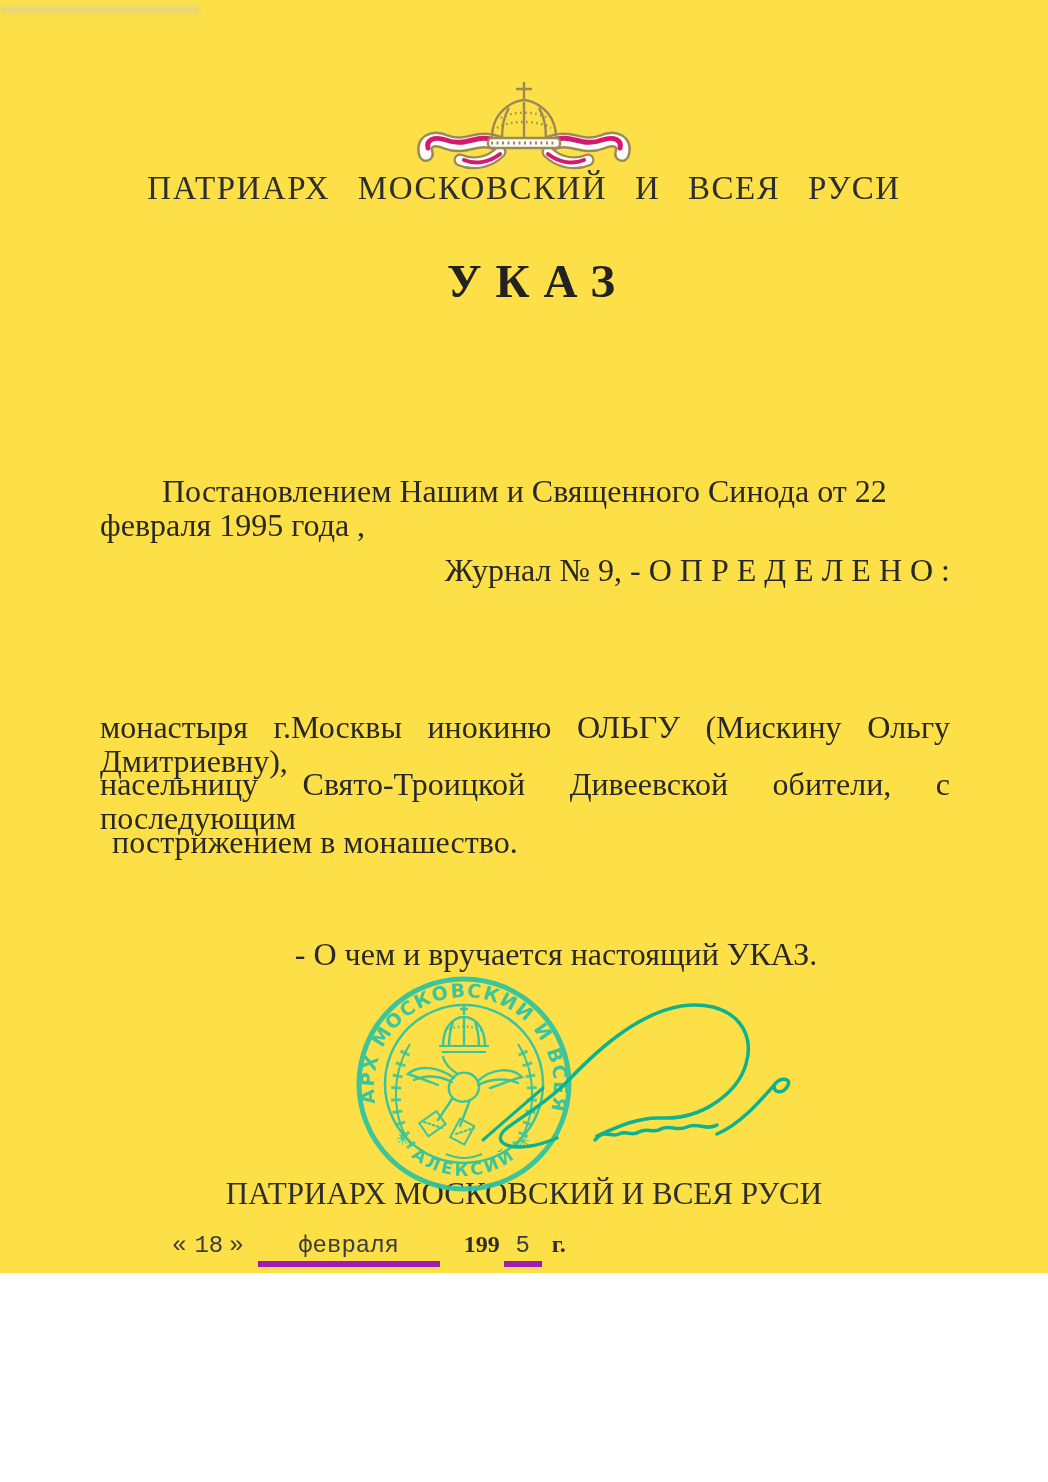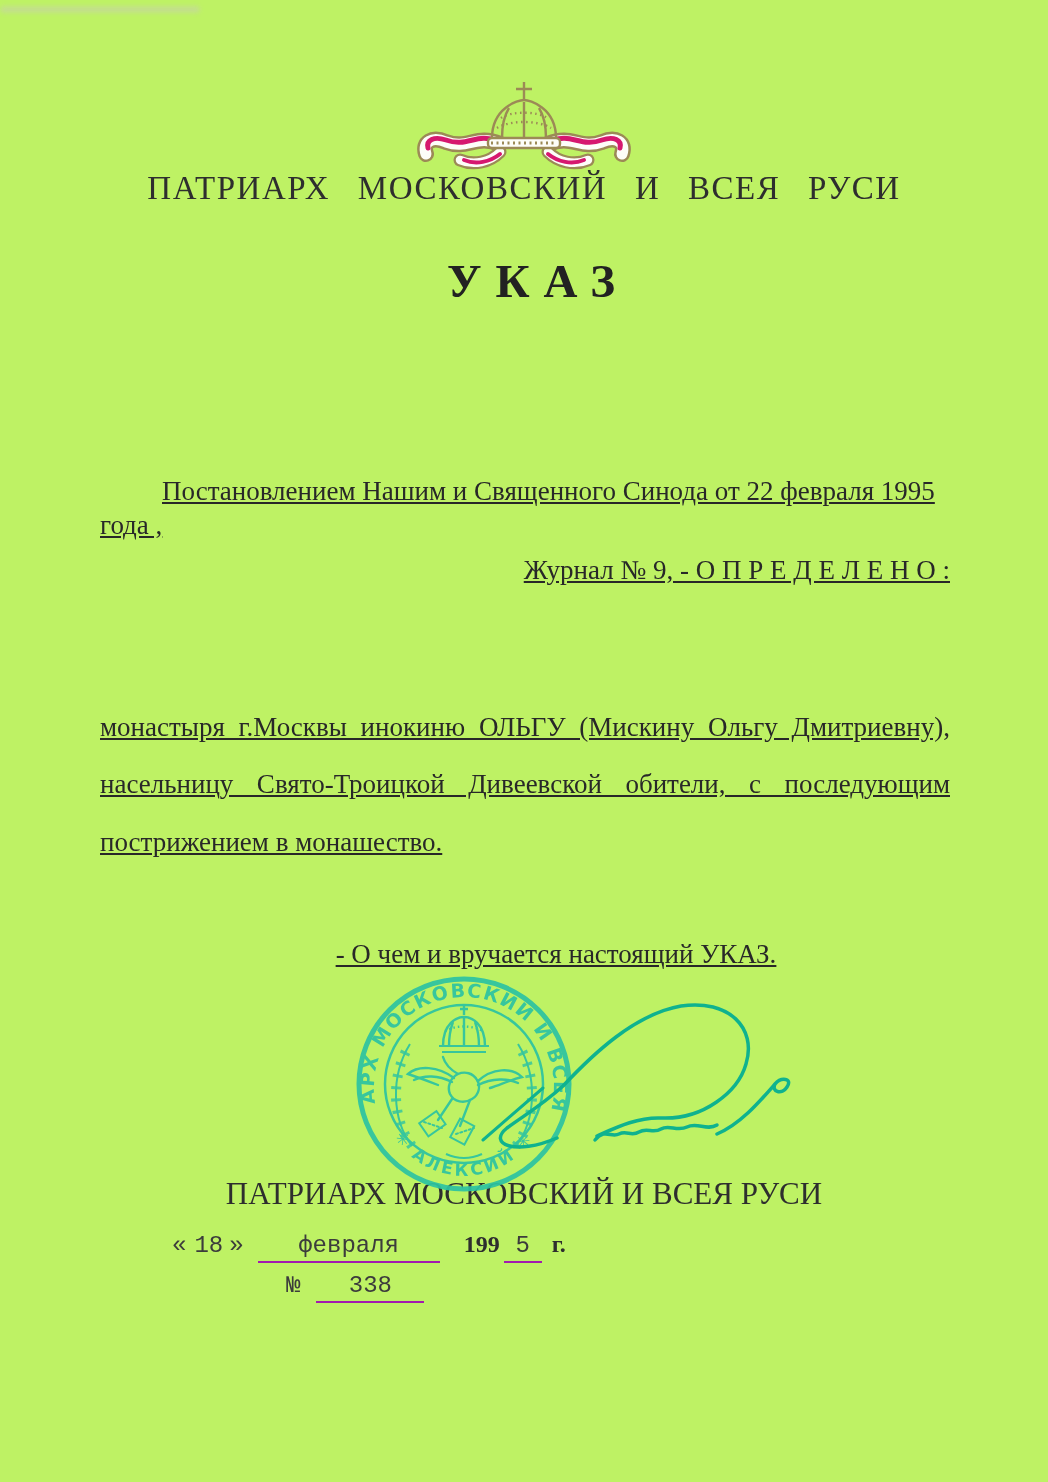--- a/index.html
+++ b/index.html
@@ -1,18 +1,18 @@
 <!DOCTYPE html>
 <html><head>
 <meta charset="utf-8">
 <style>
   html, body { margin:0; padding:0; background:#ffffff; }
   .page {
-    position:relative; width:1048px; height:1482px;
-    background:#bef264; overflow:hidden;
+    position:relative; width:1048px; height:1273px;
+    background:#fde047; overflow:hidden;
     font-family:"Liberation Serif", serif; color:#262626;
   }
   .smudge {
     position:absolute; left:0; top:6px; width:200px; height:7px;
     background:#c9c9bd; opacity:.45; filter:blur(2px); border-radius:4px;
   }
   
   .crest { position:absolute; top:78px; left:0; width:100%; display:flex; justify-content:center; }
   
   .header-title {
@@ -20,47 +20,47 @@
     font-size:33px; letter-spacing:1.5px; word-spacing:18px; color:#2e2e2e;
     transform:scaleY(1.02);
   }
   .ukaz {
     position:absolute; top:254px; left:14px; width:100%; text-align:center;
     font-size:47px; font-weight:700; letter-spacing:14px; color:#222;
   }
   
   .line {
     position:absolute; left:100px; width:850px;
-    font-size:27px; line-height:34px; white-space:normal; color:#282828;text-decoration:underline;
+    font-size:32px; line-height:34px; white-space:normal; color:#282828;
   }
   .indent { text-indent:62px; }
   .just { text-align:justify; text-align-last:justify; }
   .l-p1a { top:474px; }
   .l-p1b { top:553px;text-align:right; }
   .l-p2a { top:652px; }
   .l-p2b { top:710px; }
   .l-p2c { top:767px; }
-  .l-p2d { top:825px; }
+  .l-p2d { top:825px;margin-left:12px; }
   .l-p3  { top:937px;text-align:center; }
   
   .stamp { position:absolute; left:350px; top:970px; width:228px; height:228px; opacity:.92; }
   .autograph { position:absolute; left:445px; top:988px; width:410px; height:185px; }
   
   .sig-title {
     position:absolute; top:1176px; left:0; width:100%; text-align:center;
     font-size:31px; color:#2e2e2e;
   }
   .date-row {
     position:absolute; left:172px; top:1231px; display:flex; align-items:baseline;
     font-family:"Liberation Mono","DejaVu Sans Mono",monospace;
     font-size:24px; color:#3c3c3c;
   }
   .date-row .quote { letter-spacing:2px; }
   .slot {
-    display:inline-block; border-bottom:2px solid #a21caf;
+    display:inline-block; border-bottom:6px solid #a21caf;
     text-align:center; padding-bottom:2px;
   }
   .slot-month { width:182px; margin-left:12px; }
   .slot-year  { width:38px;  margin-left:4px; }
   .printed { font-family:"Liberation Serif",serif; font-weight:700; color:#2e2e2e; margin-left:24px; }
   .year-unit { font-family:"Liberation Serif",serif; font-weight:600; color:#2e2e2e; margin-left:10px; }
   .num-row {
     position:absolute; left:286px; top:1272px; display:flex; align-items:baseline;
     font-family:"Liberation Mono","DejaVu Sans Mono",monospace;
     font-size:24px; color:#3c3c3c;

